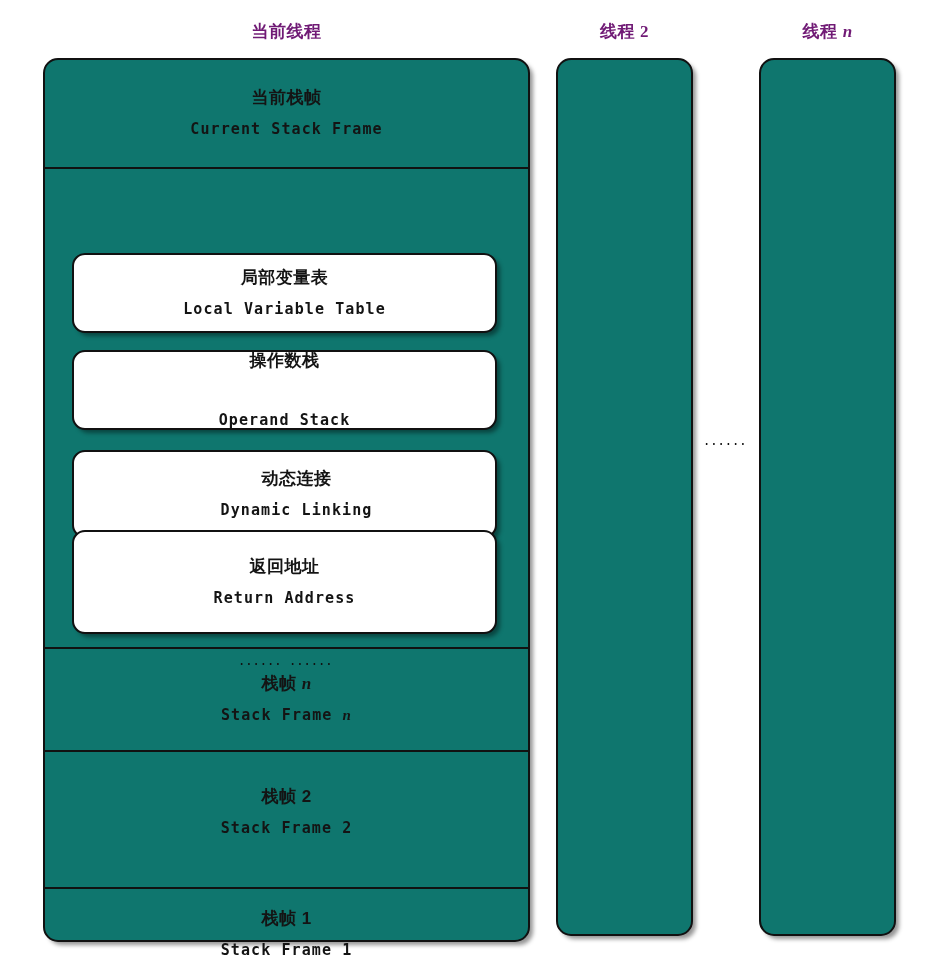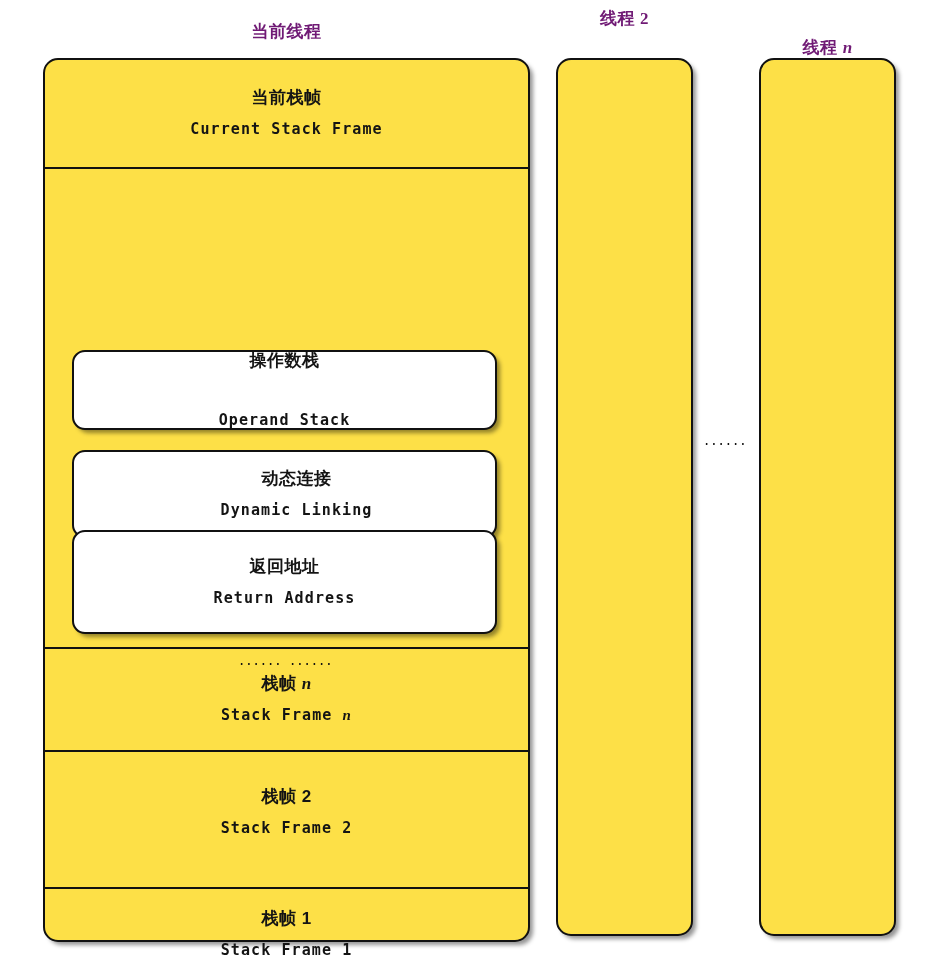--- a/index.html
+++ b/index.html
@@ -30,27 +30,27 @@
     font-family: "Liberation Serif", "DejaVu Serif", serif;
     font-style: italic;
     font-weight: 700;
     font-size: 17px;
   }
   .col-header .suffix.upright {
     font-style: normal;
   }
 
   #header-current-thread { left: 43px;  top: 20px; width: 487px; }
-  #header-thread-2       { left: 556px; top: 7px; width: 137px; }
-  #header-thread-n       { left: 759px; top: 36px; width: 137px; }
+  #header-thread-2       { left: 556px; top: 20px; width: 137px; }
+  #header-thread-n       { left: 759px; top: 20px; width: 137px; }
 
   
   .thread-box {
     position: absolute;
-    background: #fde047;
+    background: #0f766e;
     border: 2.5px solid #111111;
     border-radius: 15px;
     box-sizing: border-box;
     box-shadow: 4px 4px 4px -1px rgba(0,0,0,0.42);
   }
   #thread-current-box {
     left: 43px;
     top: 58px;
     width: 487px;
     height: 884px;
@@ -181,20 +181,24 @@
 
 <div class="thread-box" id="thread-current-box">
 
   <div class="frame-section" id="section-current-frame">
     <div class="label-cn">当前栈帧</div>
     <div class="label-en">Current Stack Frame</div>
   </div>
 
   <div class="frame-section" id="section-body">
 
+    <div class="component-box" id="component-local-variable-table">
+      <div class="label-cn">局部变量表</div>
+      <div class="label-en">Local Variable Table</div>
+    </div>
 
     <div class="component-box" id="component-operand-stack">
       <div class="label-cn">操作数栈</div>
       <div class="label-en">Operand Stack</div>
     </div>
 
     <div class="component-box" id="component-dynamic-linking">
       <div class="label-cn">动态连接</div>
       <div class="label-en">Dynamic Linking</div>
     </div>

